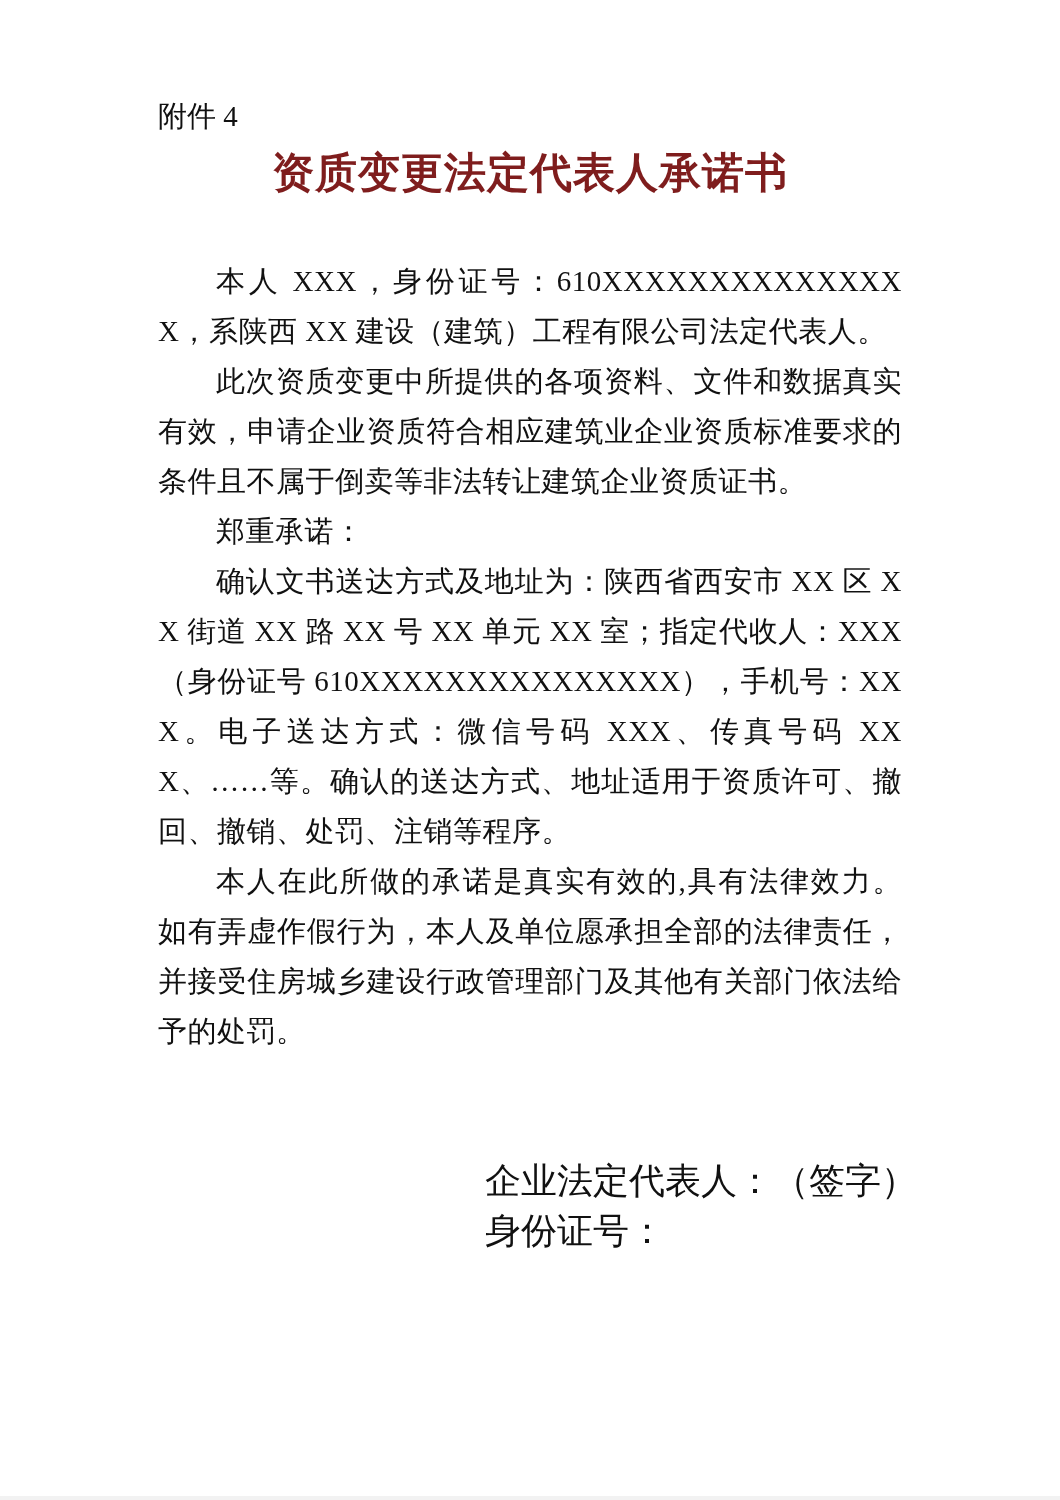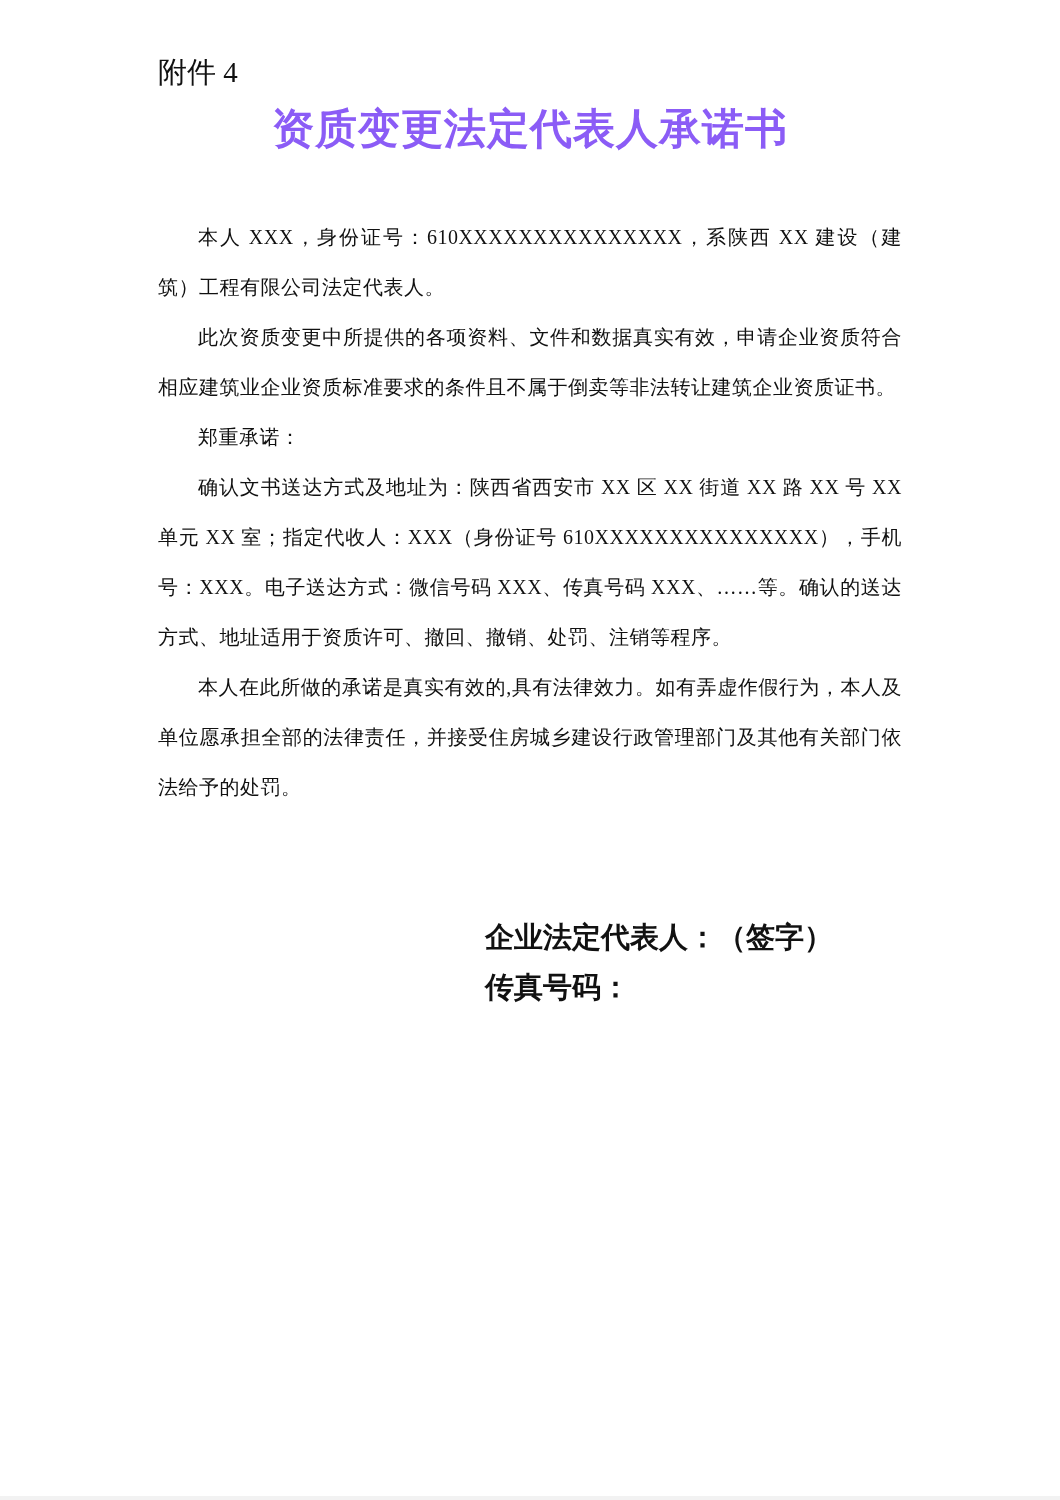--- a/index.html
+++ b/index.html
@@ -8,55 +8,54 @@
     background: #ffffff;
   }
   .page {
     position: relative;
     width: 1060px;
     height: 1500px;
     background: #ffffff;
     color: #111111;
     font-family: "Liberation Serif", "DejaVu Serif", serif;
     box-sizing: border-box;
-    padding: 52px 158px 0 158px;
+    padding: 96px 158px 0 158px;
     overflow: hidden;
   }
   .attachment-label {
     font-size: 29px;
     line-height: 40px;
     color: #111111;
   }
   .doc-title {
     margin: 10px 0 0 0;
     text-align: center;
     font-size: 42px;
     font-weight: 700;
     letter-spacing: 1px;
     line-height: 54px;
-    color: #8b5cf6;
+    color: #7f1d1d;
   }
   .doc-body {
     margin-top: 56px;
   }
   .doc-body p {
     margin: 0;
-    font-size: 20px;
+    font-size: 29px;
     line-height: 50px;
     text-align: justify;
     text-indent: 2em;
     letter-spacing: 0.5px;
     word-break: break-all;
   }
   .signature-block {
     margin-top: 100px;
     padding-left: 327px;
-    font-size: 29px;
+    font-size: 36px;
     line-height: 50px;
-    font-weight: bold;
   }
   .signature-block .sig-line {
     white-space: nowrap;
   }
   .signature-block .date-line {
     padding-left: 45px;
   }
   .page-bottom-edge {
     position: absolute;
     left: 0;
@@ -78,18 +77,18 @@
   <div class="doc-body">
     <p>本人 XXX，身份证号：610XXXXXXXXXXXXXXX，系陕西 XX 建设（建筑）工程有限公司法定代表人。</p>
     <p>此次资质变更中所提供的各项资料、文件和数据真实有效，申请企业资质符合相应建筑业企业资质标准要求的条件且不属于倒卖等非法转让建筑企业资质证书。</p>
     <p>郑重承诺：</p>
     <p>确认文书送达方式及地址为：陕西省西安市 XX 区 XX 街道 XX 路 XX 号 XX 单元 XX 室；指定代收人：XXX（身份证号 610XXXXXXXXXXXXXXX），手机号：XXX。电子送达方式：微信号码 XXX、传真号码 XXX、……等。确认的送达方式、地址适用于资质许可、撤回、撤销、处罚、注销等程序。</p>
     <p>本人在此所做的承诺是真实有效的,具有法律效力。如有弄虚作假行为，本人及单位愿承担全部的法律责任，并接受住房城乡建设行政管理部门及其他有关部门依法给予的处罚。</p>
   </div>
 
   <div class="signature-block">
     <div class="sig-line">企业法定代表人：（签字）</div>
-    <div class="sig-line">传真号码：</div>
+    <div class="sig-line">身份证号：</div>
   </div>
 
   <div class="page-bottom-edge"></div>
 
 </div>
 
 </body></html>

